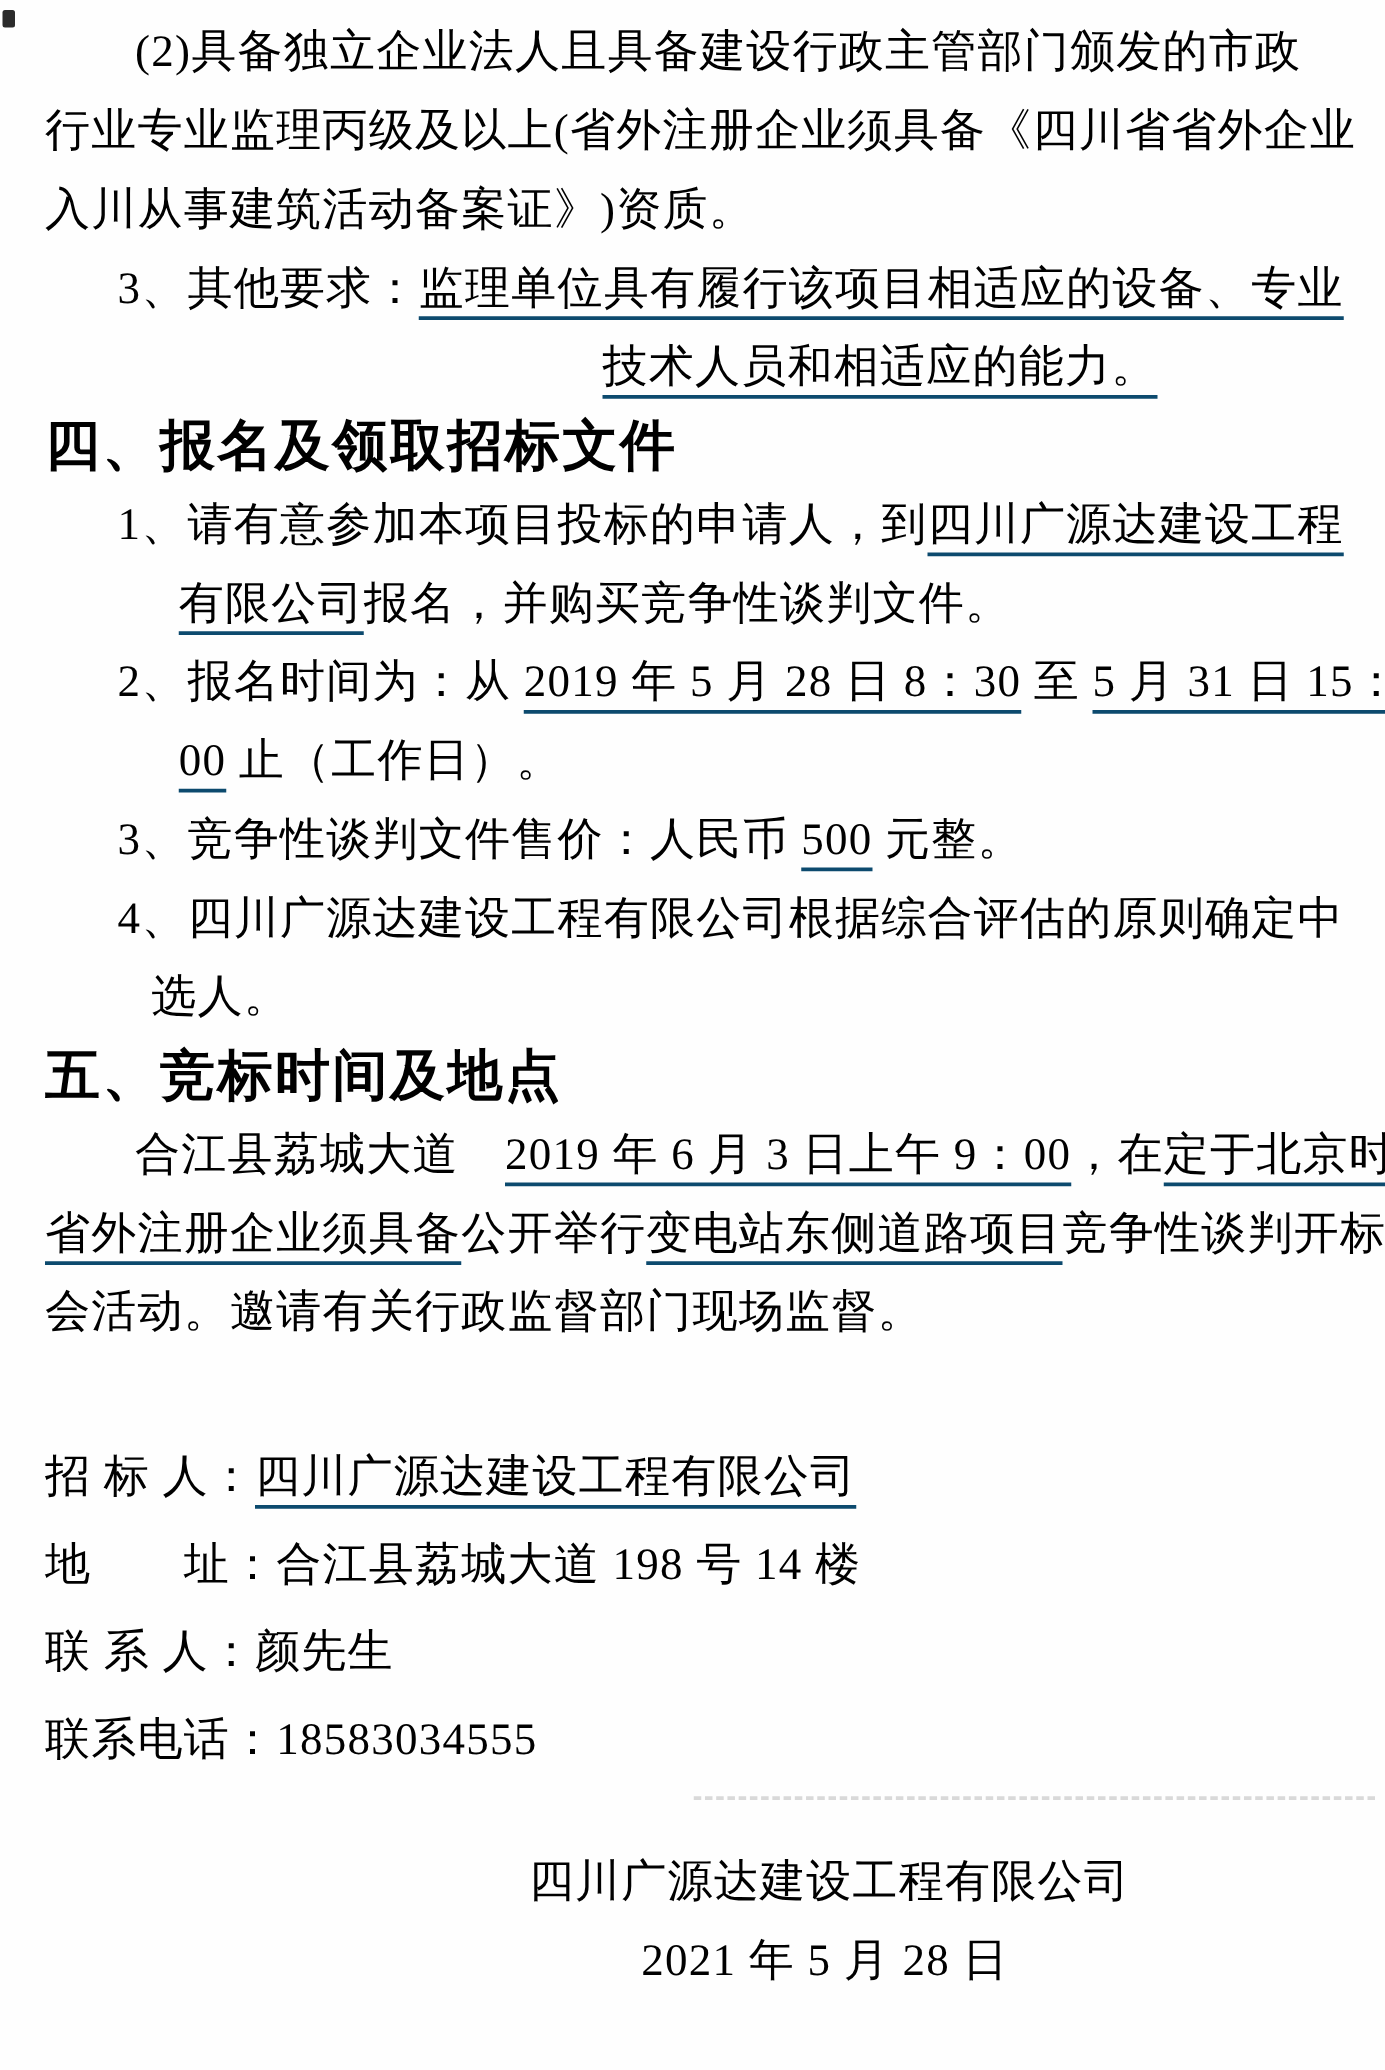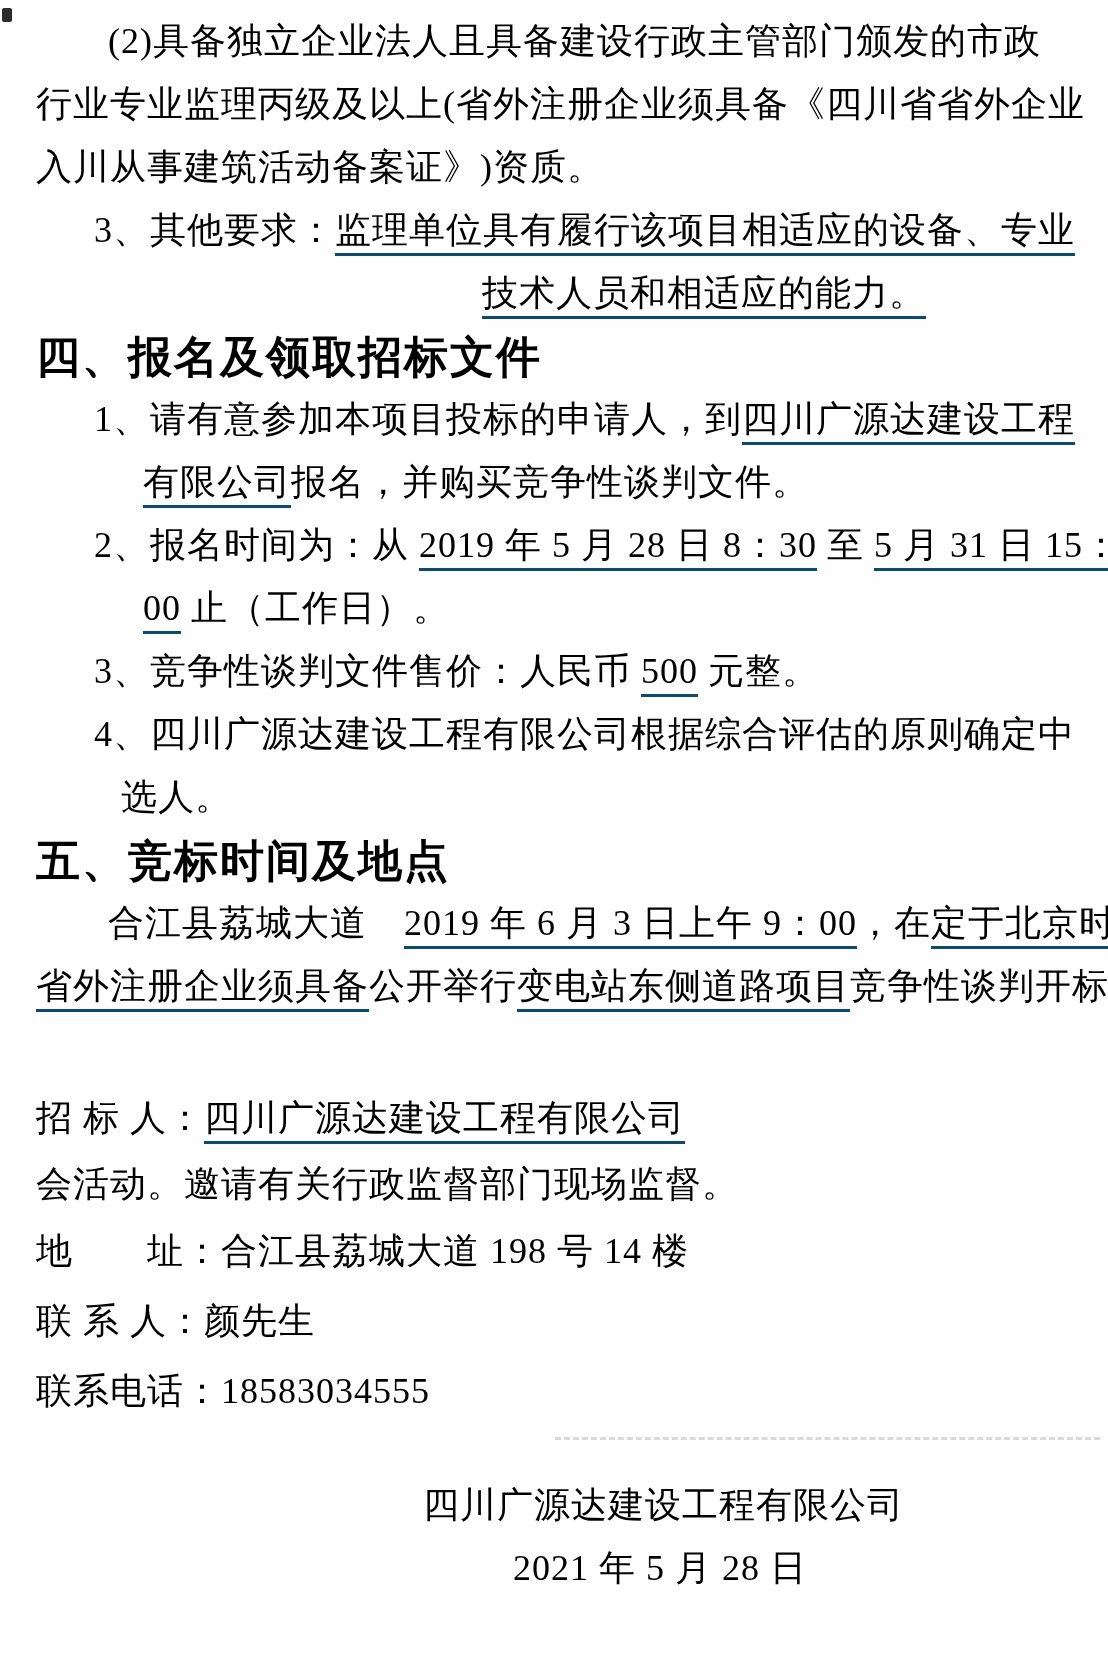--- a/index.html
+++ b/index.html
@@ -75,23 +75,23 @@
 
   <p class="line ind-item"><span>3、竞争性谈判文件售价：人民币 </span><span class="u-seg">500</span><span> 元整。</span></p>
 
   <p class="line ind-item"><span>4、四川广源达建设工程有限公司根据综合评估的原则确定中</span></p>
   <p class="line ind-cont2"><span>选人。</span></p>
 
   <h2 class="line heading"><span>五、竞标时间及地点</span></h2>
 
   <p class="line ind-par"><span>合江县荔城大道　</span><span class="u-seg">2019 年 6 月 3 日上午 9：00</span><span>，在</span><span class="u-seg">定于北京时间</span></p>
   <p class="line"><span class="u-seg">省外注册企业须具备</span><span>公开举行</span><span class="u-seg">变电站东侧道路项目</span><span>竞争性谈判开标</span></p>
+  <p class="line"><span>会活动。邀请有关行政监督部门现场监督。</span></p>
+
   <p class="line contact contact-first"><span>招 标 人：</span><span class="u-seg">四川广源达建设工程有限公司</span></p>
-
-  <p class="line"><span>会活动。邀请有关行政监督部门现场监督。</span></p>
   <p class="line contact"><span>地　　址：合江县荔城大道 198 号 14 楼</span></p>
   <p class="line contact"><span>联 系 人：颜先生</span></p>
   <p class="line contact"><span>联系电话：18583034555</span></p>
 
   <p class="line sig1"><span>四川广源达建设工程有限公司</span></p>
   <p class="line sig2"><span>2021 年 5 月 28 日</span></p>
 
 </div>
 
 </body></html>

